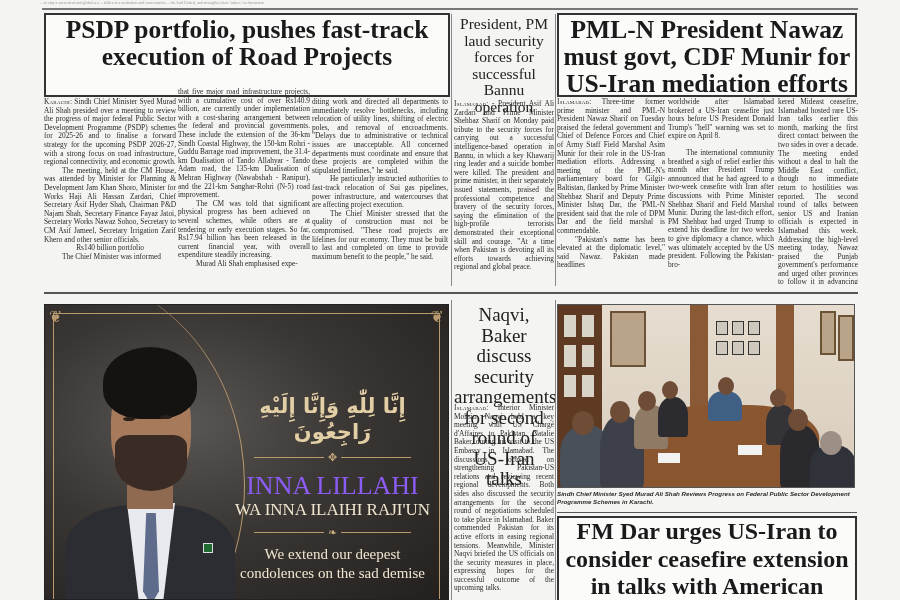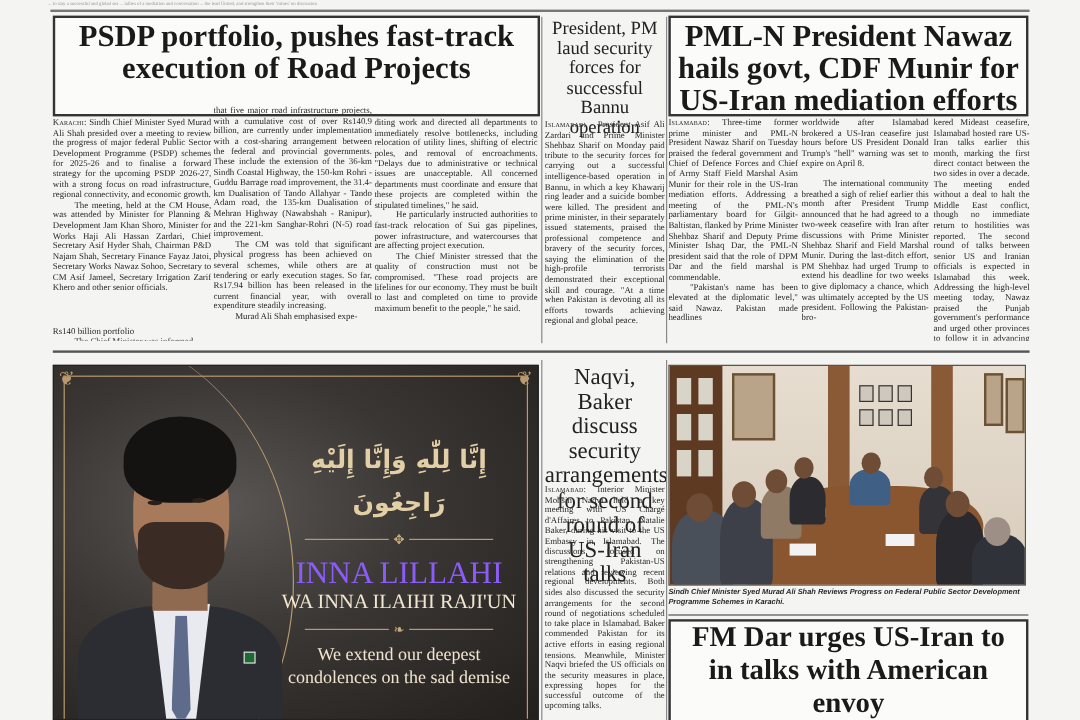--- a/index.html
+++ b/index.html
@@ -12,21 +12,21 @@
   .headbox span { display: block; }
   .hb1 { left: 44px; top: 13px; width: 406px; height: 84px; font-size: 25.5px; line-height: 27px; padding-top: 1px; }
   .hb2 { left: 557px; top: 13px; width: 300px; height: 84px; font-size: 25.5px; line-height: 27px; padding-top: 1px; }
   .hb3 { left: 557px; top: 516px; width: 300px; height: 90px; font-size: 24px; line-height: 27.5px; padding-top: 0px; }
   .sidehead { position: absolute; text-align: center; font-family: "Liberation Serif", serif; font-size: 15.5px; line-height: 16.5px; color: #222; }
   .sh1 { left: 454px; top: 16px; width: 100px; }
   .sh2 { left: 454px; top: 305px; width: 100px; font-size: 19px; line-height: 20.5px; }
   .col { position: absolute; font-family: "Liberation Serif", serif; font-size: 7.4px; line-height: 8.6px; text-align: justify; color: #2a2a2a; overflow: hidden; }
   .col p { text-indent: 0; }
   .col p.ind { text-indent: 18px; }
-  .col p.ctr { text-indent: 0; margin-top: 28px; }
+  .col p.ctr { text-align: center; text-indent: 0; }
   .dateline { font-variant: small-caps; letter-spacing: 0.2px; }
   .c1 { left: 44px; top: 98px; width: 132px; height: 186px; }
   .c2 { left: 178px; top: 88px; width: 132px; height: 186px; }
   .c3 { left: 312px; top: 98px; width: 136px; height: 186px; }
   .c4 { left: 454px; top: 100px; width: 100px; height: 186px; }
   .c5 { left: 557px; top: 98px; width: 108px; height: 186px; }
   .c6 { left: 668px; top: 98px; width: 106px; height: 186px; }
   .c7 { left: 778px; top: 98px; width: 80px; height: 186px; }
   .c8 { left: 454px; top: 404px; width: 100px; height: 196px; }
   .vrule { position: absolute; width: 1px; background: #888; }
@@ -44,21 +44,21 @@
   .beard { position: absolute; left: 50px; top: 100px; width: 72px; height: 56px; background: #3a2c25; border-radius: 20% 20% 50% 50%; }
   .eye { position: absolute; width: 12px; height: 4px; background: #2a1f1b; border-radius: 50%; }
   .eye.l { left: 58px; top: 82px; }
   .eye.r { left: 95px; top: 80px; }
   .neck { position: absolute; left: 62px; top: 150px; width: 46px; height: 24px; background: #8f6a50; }
   .suit { position: absolute; left: 0px; top: 170px; width: 170px; height: 110px; background: #2b2d33; border-radius: 40% 40% 0 0; }
   .shirt { position: absolute; left: 62px; top: 168px; width: 48px; height: 100px; background: #e8eaf0; clip-path: polygon(0 0, 100% 0, 75% 100%, 25% 100%); }
   .tie { position: absolute; left: 78px; top: 178px; width: 16px; height: 92px; background: #5f6b8a; clip-path: polygon(20% 0, 80% 0, 100% 85%, 50% 100%, 0 85%); }
   .pin { position: absolute; left: 138px; top: 208px; width: 10px; height: 10px; background: #1f6a33; border: 1px solid #ddd; }
   .ad-text { position: absolute; left: 185px; top: 60px; width: 205px; text-align: center; color: #e6d5b4; }
-  .arabic { font-family: "DejaVu Sans", sans-serif; font-size: 21px; line-height: 36px; color: #e2cfa5; direction: rtl; font-weight: bold; }
+  .arabic { font-family: "DejaVu Sans", sans-serif; font-size: 21px; line-height: 26px; color: #e2cfa5; direction: rtl; font-weight: bold; margin-top: 28px; }
   .orn { display: flex; align-items: center; justify-content: center; margin: 6px 0; }
   .orn .line { height: 1px; width: 70px; background: #b89a6e; }
   .orn .glyph { color: #c9ad7d; font-size: 11px; padding: 0 4px; }
   .inna1 { font-family: "Liberation Serif", serif; font-size: 26px; line-height: 28px; margin-top: 8px; color: #8b5cf6; }
   .inna2 { font-family: "Liberation Serif", serif; font-size: 17px; line-height: 20px; color: #f0e6d0; }
   .condol { font-family: "Liberation Serif", serif; font-size: 15px; line-height: 19px; color: #f0e6d0; margin-top: 6px; }
   .photo { position: absolute; left: 557px; top: 304px; width: 298px; height: 184px; background: #c9b9a2; overflow: hidden; border: 1px solid #555; }
   .wall { position: absolute; inset: 0; background: linear-gradient(#e6ddd0, #d8ccbb); }
   .pillar { position: absolute; top: 0; width: 18px; height: 110px; background: #8a5a36; }
   .door { position: absolute; left: 0; top: 0; width: 44px; height: 184px; background: #5e3a22; }
@@ -105,21 +105,21 @@
 
   <div class="sidehead sh1">President, PM laud security forces for successful Bannu operation</div>
   <div class="col c4">
     <p><span class="dateline">Islamabad:</span> <span>- President Asif Ali Zardari and Prime Minister Shehbaz Sharif on Monday paid tribute to the security forces for carrying out a successful intelligence-based operation in Bannu, in which a key Khawarij ring leader and a suicide bomber were killed. The president and prime minister, in their separately issued statements, praised the professional competence and bravery of the security forces, saying the elimination of the high-profile terrorists demonstrated their exceptional skill and courage. "At a time when Pakistan is devoting all its efforts towards achieving regional and global peace.</span></p>
   </div>
 
   <div class="vrule" style="left:555px; top:14px; height:272px;"></div>
 
   <div class="headbox hb2">
     <span>PML-N President Nawaz</span>
-    <span>hails govt, CDF Munir for</span>
+    <span>must govt, CDF Munir for</span>
     <span>US-Iran mediation efforts</span>
   </div>
   <div class="col c5">
     <p><span class="dateline">Islamabad:</span> <span>Three-time former prime minister and PML-N President Nawaz Sharif on Tuesday praised the federal government and Chief of Defence Forces and Chief of Army Staff Field Marshal Asim Munir for their role in the US-Iran mediation efforts. Addressing a meeting of the PML-N's parliamentary board for Gilgit-Baltistan, flanked by Prime Minister Shehbaz Sharif and Deputy Prime Minister Ishaq Dar, the PML-N president said that the role of DPM Dar and the field marshal is commendable.</span></p>
     <p class="ind">"Pakistan's name has been elevated at the diplomatic level," said Nawaz. Pakistan made headlines</p>
   </div>
   <div class="col c6">
     <p>worldwide after Islamabad brokered a US-Iran ceasefire just hours before US President Donald Trump's "hell" warning was set to expire on April 8.</p>
     <p class="ind" style="margin-top:8px">The international community breathed a sigh of relief earlier this month after President Trump announced that he had agreed to a two-week ceasefire with Iran after discussions with Prime Minister Shehbaz Sharif and Field Marshal Munir. During the last-ditch effort, PM Shehbaz had urged Trump to extend his deadline for two weeks to give diplomacy a chance, which was ultimately accepted by the US president. Following the Pakistan-bro-</p>
   </div>
@@ -218,16 +218,17 @@
     <div class="head" style="left:230px; top:104px; width:20px; height:22px;"></div>
     <div class="person" style="left:252px; top:140px; width:46px; height:44px; background:#2f3238;"></div>
     <div class="head" style="left:262px; top:126px; width:22px; height:24px; background:#9d8f85;"></div>
   </div>
   <div class="caption">Sindh Chief Minister Syed Murad Ali Shah Reviews Progress on Federal Public Sector Development Programme Schemes in Karachi.</div>
 
   <div class="hrule" style="left:557px; top:512px; width:300px; height:1px;"></div>
 
   <div class="headbox hb3">
     <span>FM Dar urges US-Iran to</span>
+    <span>consider ceasefire extension</span>
     <span>in talks with American envoy</span>
   </div>
 
 </div>
 
 </body></html>

